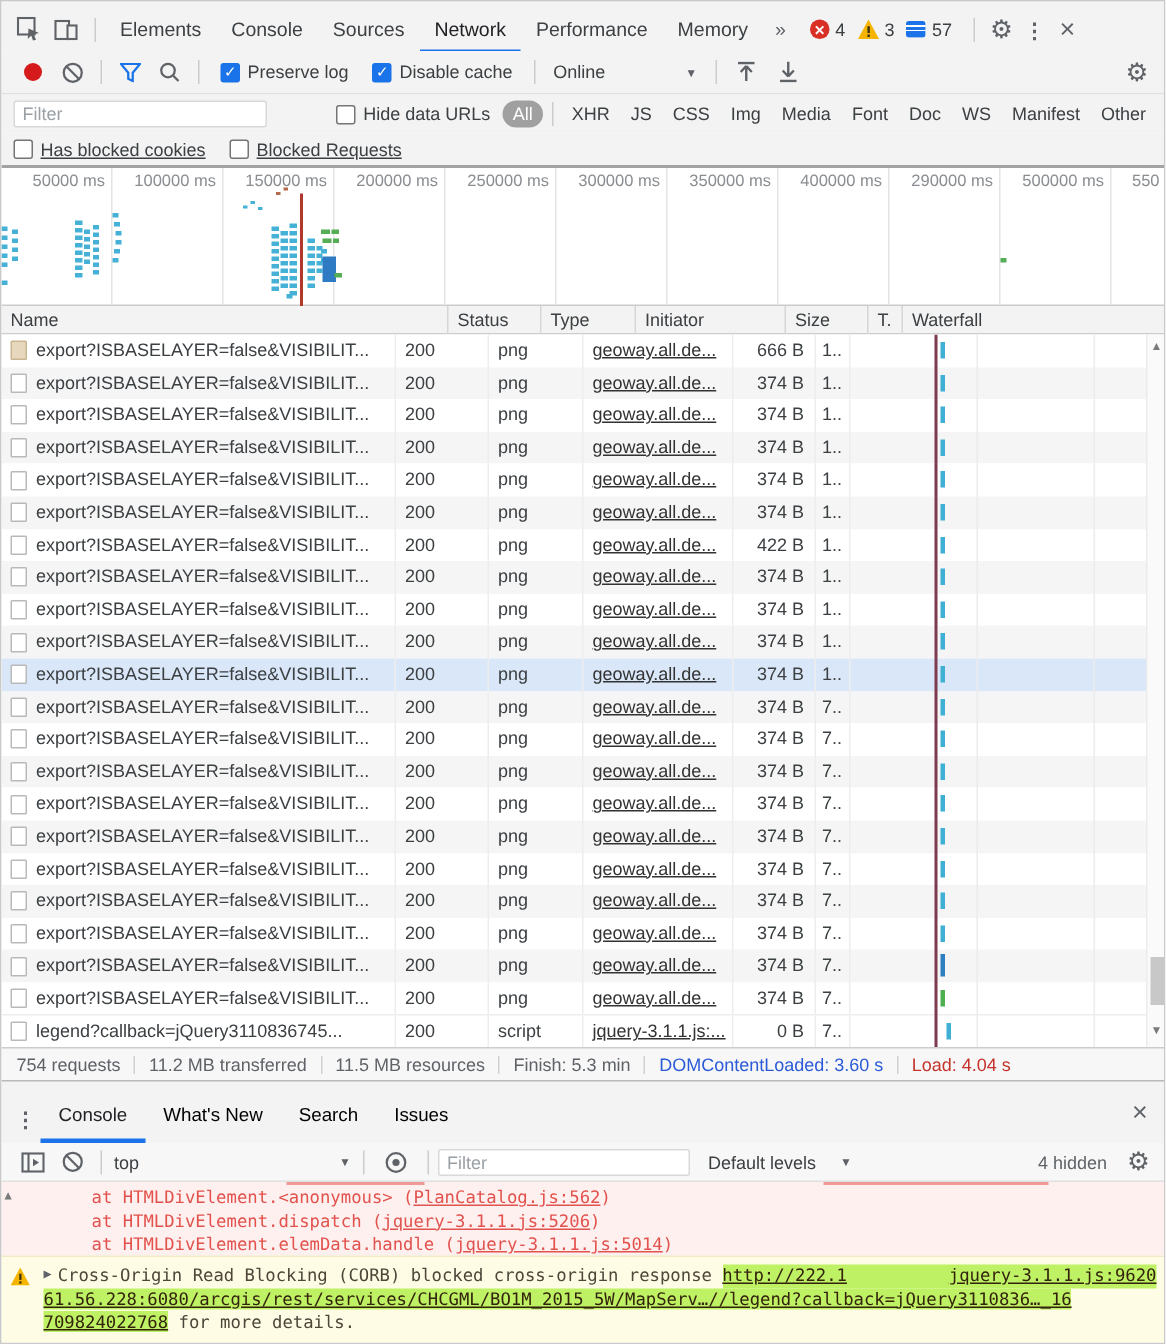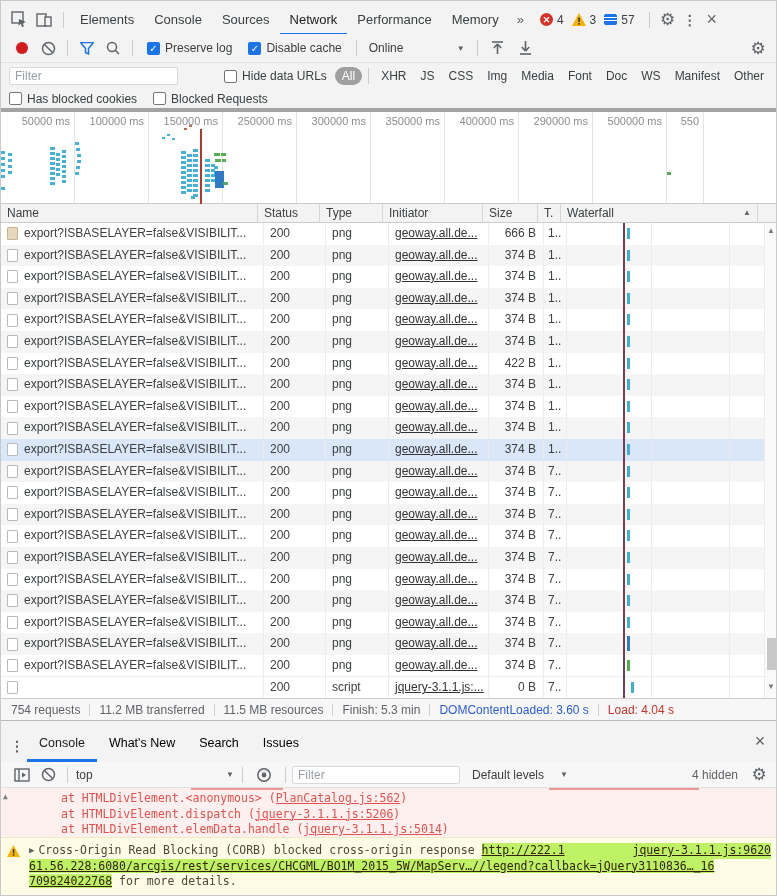--- a/index.html
+++ b/index.html
@@ -36,21 +36,21 @@
   
   #filterbar{top:62px; height:26px; padding:0 8px;}
   .txt-input{background:#fff;border:1px solid #d9d9d9;border-radius:2px;height:18px;
     font-size:12px;color:#3c4043;padding:0 5px;font-family:"Liberation Sans",sans-serif;}
   .txt-input::placeholder{color:#9aa0a6;}
   #filter-input{width:178px;margin-right:22px;}
   .chip{padding:1px 6px;color:#3c4043;flex:none;}
   .chip.active{background:#a0a0a0;color:#fff;border-radius:9px;padding:2px 7px;}
 
   
-  #blockedbar{top:88px; height:23px; border-bottom:4px solid #a3a3a3; padding:0 8px;}
+  #blockedbar{top:88px; height:23px; border-bottom:2px solid #a3a3a3; padding:0 8px;text-decoration:underline;}
 
   
   #overview{position:absolute; top:111px; left:0; width:777px; height:92px; background:#fff; border-bottom:1px solid #ccc; display:flex;}
   .ov-seg{height:100%; border-right:1px solid #e4e4e4; font-size:11px; color:#8a8d91;
     text-align:right; padding:3px 4px 0 0; overflow:hidden; white-space:nowrap; flex:none;}
   .ov-mark{position:absolute;}
 
   
   #tablehead{position:absolute; top:203px; left:0; width:777px; height:19px; background:#f3f3f3;
     border-bottom:1px solid #ccc; display:flex; color:#3c4043;}
@@ -249,20 +249,21 @@
     <span class="chklabel">
       <span class="chk off"></span>
       <span>Blocked Requests</span>
     </span>
   </div>
 
   <div id="overview">
       <div class="ov-seg" style="width: 74px;">50000 ms</div>
       <div class="ov-seg" style="width: 74px;">100000 ms</div>
       <div class="ov-seg" style="width: 74px;">150000 ms</div>
+      <div class="ov-seg" style="width: 74px;">200000 ms</div>
       <div class="ov-seg" style="width: 74px;">250000 ms</div>
       <div class="ov-seg" style="width: 74px;">300000 ms</div>
       <div class="ov-seg" style="width: 74px;">350000 ms</div>
       <div class="ov-seg" style="width: 74px;">400000 ms</div>
       <div class="ov-seg" style="width: 74px;">290000 ms</div>
       <div class="ov-seg" style="width: 74px;">500000 ms</div>
       <div class="ov-seg" style="width: 37px;">550</div>
       <div class="ov-mark" style="left: 0px; top: 39px; width: 4px; height: 3px; background: rgb(69, 177, 214);"></div>
       <div class="ov-mark" style="left: 0px; top: 45px; width: 4px; height: 3px; background: rgb(69, 177, 214);"></div>
       <div class="ov-mark" style="left: 0px; top: 51px; width: 4px; height: 3px; background: rgb(69, 177, 214);"></div>
@@ -349,21 +350,21 @@
       <div class="ov-mark" style="left: 221px; top: 47px; width: 4px; height: 3px; background: rgb(85, 173, 85);"></div>
       <div class="ov-mark" style="left: 213px; top: 54px; width: 4px; height: 3px; background: rgb(69, 177, 214);"></div>
       <div class="ov-mark" style="left: 213px; top: 60px; width: 4px; height: 3px; background: rgb(69, 177, 214);"></div>
       <div class="ov-mark" style="left: 214px; top: 59px; width: 9px; height: 17px; background: rgb(46, 123, 196);"></div>
       <div class="ov-mark" style="left: 222px; top: 70px; width: 5px; height: 3px; background: rgb(85, 173, 85);"></div>
       <div class="ov-mark" style="left: 190px; top: 84px; width: 4px; height: 3px; background: rgb(69, 177, 214);"></div>
       <div class="ov-mark" style="left: 666px; top: 60px; width: 4px; height: 3px; background: rgb(85, 173, 85);"></div>
     </div>
 
   <div id="tablehead">
-      <div class="hcell" style="width: 257px;">Name</div>
+      <div class="hcell" style="width: 298px;">Name</div>
       <div class="hcell" style="width: 62px;">Status</div>
       <div class="hcell" style="width: 63px;">Type</div>
       <div class="hcell" style="width: 100px;">Initiator</div>
       <div class="hcell" style="width: 55px;">Size</div>
       <div class="hcell" style="width: 23px;">T.</div>
       <div class="hcell" style="width: 197px;">Waterfall<span class="sort-arrow">▲</span></div>
     </div>
 
   <div id="rows">
     <div class="wf-grid" style="left:650px"></div>
@@ -660,20 +661,21 @@
           <div class="cell c-init"><span class="link">geoway.all.de...</span></div>
           <div class="cell c-size">374 B</div>
           <div class="cell c-time">7..</div>
           <div class="cell c-wf">
             <span class="tick green"></span>
           </div>
         </div>
         <div class="nrow legend">
           <div class="cell c-name">
             <span class="fileicon"></span>
+            <span style="overflow: hidden; text-overflow: clip;">legend?callback=jQuery3110836745...</span>
           </div>
           <div class="cell c-status">200</div>
           <div class="cell c-type">script</div>
           <div class="cell c-init"><span class="link">jquery-3.1.1.js:...</span></div>
           <div class="cell c-size">0 B</div>
           <div class="cell c-time">7..</div>
           <div class="cell c-wf">
             <span class="tick"></span>
           </div>
         </div>

